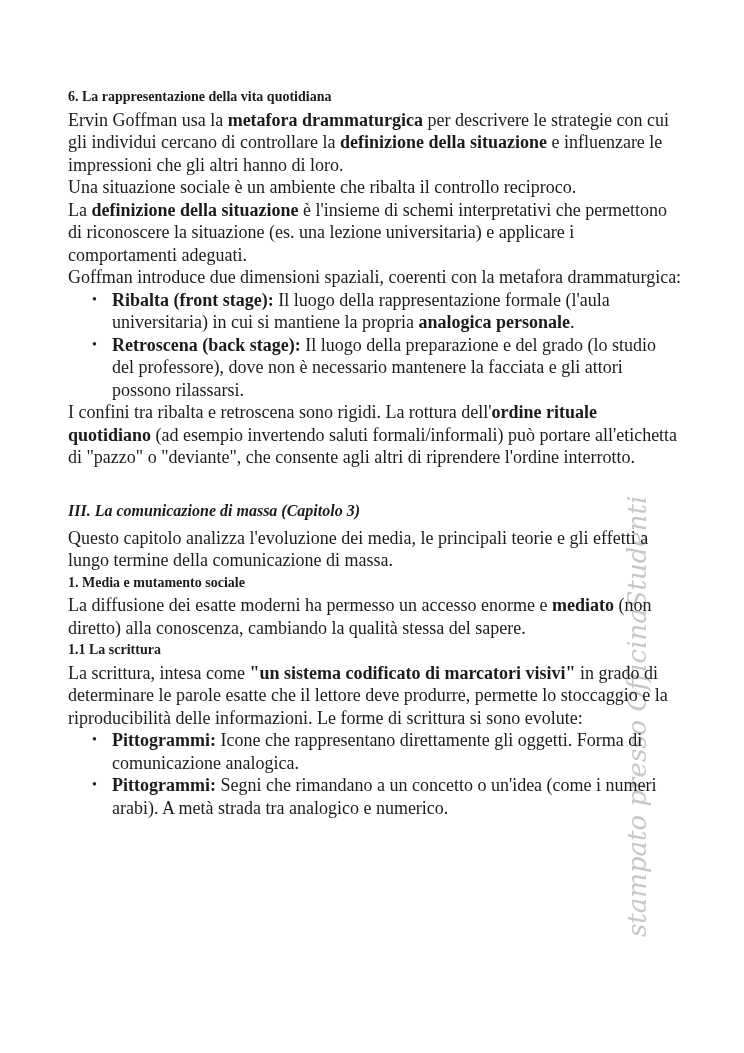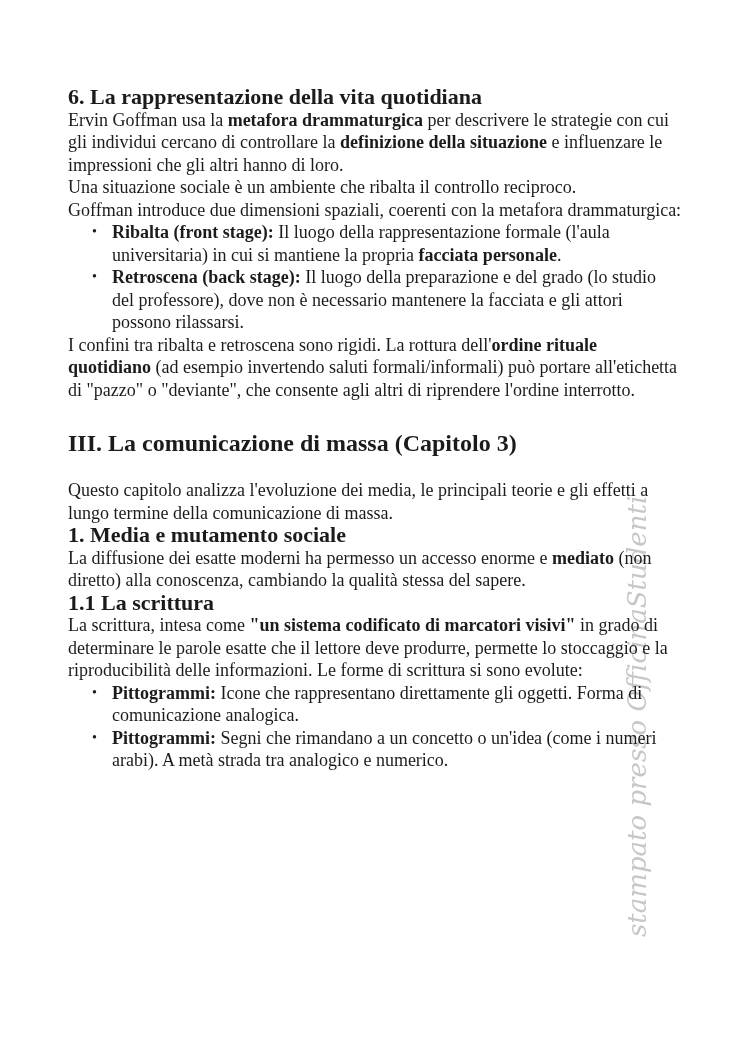--- a/index.html
+++ b/index.html
@@ -33,26 +33,27 @@
   .content {
     position: absolute;
     left: 68px; top: 86px;
     width: 614px;
     font-size: 18px;
     line-height: 22.5px;
     z-index: 1;
     text-align: left;
   }
   .content p, .content h2, .content h3, .content ul { margin: 0; padding: 0; }
-  h3.sub { font-size: 22px; font-weight: bold; line-height: 22.5px; }
+  h3.sub { font-size: 14px; font-weight: bold; line-height: 22.5px; }
   h2.chapter {
-    font-size: 24px;
+    font-size: 16px;
     line-height: 32px;
     font-weight: bold;
-    margin: 26px 0 20px;
+    margin: 26px 0 0;
+    font-style: italic;
   }
   .gap-before { margin-top: 22px; }
   ul.doc-list { list-style: none; padding-left: 44px; }
   ul.doc-list li { position: relative; }
   ul.doc-list li::before {
     content: "\2022";
     position: absolute;
     left: -20px; top: 0;
     font-size: 14px;
     line-height: 22.5px;
@@ -63,23 +64,24 @@
 </style>
 </head>
 <body>
 
 <div class="page">
   <div class="watermark">stampato presso OfficinaStudenti</div>
   <div class="content">
       <h3 class="sub"><span class="b">6. La rappresentazione della vita quotidiana</span></h3>
       <p><span>Ervin Goffman usa la </span><span class="b">metafora drammaturgica</span><span> per descrivere le strategie con cui gli individui cercano di controllare la </span><span class="b">definizione della situazione</span><span> e influenzare le impressioni che gli altri hanno di loro.</span></p>
       <p><span>Una situazione sociale è un ambiente che ribalta il controllo reciproco.</span></p>
+      <p><span>La </span><span class="b">definizione della situazione</span><span> è l'insieme di schemi interpretativi che permettono di riconoscere la situazione (es. una lezione universitaria) e applicare i comportamenti adeguati.</span></p>
       <p><span>Goffman introduce due dimensioni spaziali, coerenti con la metafora drammaturgica:</span></p>
       <ul class="doc-list">
-        <li><span class="b">Ribalta (</span><span class="b i">front stage</span><span class="b">):</span><span> Il luogo della rappresentazione formale (l'aula universitaria) in cui si mantiene la propria </span><span class="b">facciata personale</span><span>.</span></li>
+        <li><span class="b">Ribalta (</span><span class="b i">front stage</span><span class="b">):</span><span> Il luogo della rappresentazione formale (l'aula universitaria) in cui si mantiene la propria </span><span class="b">analogica personale</span><span>.</span></li>
         <li><span class="b">Retroscena (</span><span class="b i">back stage</span><span class="b">):</span><span> Il luogo della preparazione e del grado (lo studio del professore), dove non è necessario mantenere la facciata e gli attori possono rilassarsi.</span></li>
       </ul>
       <p><span>I confini tra ribalta e retroscena sono rigidi. La rottura dell'</span><span class="b">ordine rituale quotidiano</span><span> (ad esempio invertendo saluti formali/informali) può portare all'etichetta di "pazzo" o "deviante", che consente agli altri di riprendere l'ordine interrotto.</span></p>
       <h2 class="chapter"><span class="b">III. La comunicazione di massa (Capitolo 3)</span></h2>
       <p><span>Questo capitolo analizza l'evoluzione dei media, le principali teorie e gli effetti a lungo termine della comunicazione di massa.</span></p>
       <h3 class="sub gap-before"><span class="b">1. Media e mutamento sociale</span></h3>
       <p><span>La diffusione dei esatte moderni ha permesso un accesso enorme e </span><span class="b">mediato</span><span> (non diretto) alla conoscenza, cambiando la qualità stessa del sapere.</span></p>
       <h3 class="sub"><span class="b">1.1 La scrittura</span></h3>
       <p><span>La scrittura, intesa come </span><span class="b">"un sistema codificato di marcatori visivi"</span><span> in grado di determinare le parole esatte che il lettore deve produrre, permette lo stoccaggio e la riproducibilità delle informazioni. Le forme di scrittura si sono evolute:</span></p>
       <ul class="doc-list">

